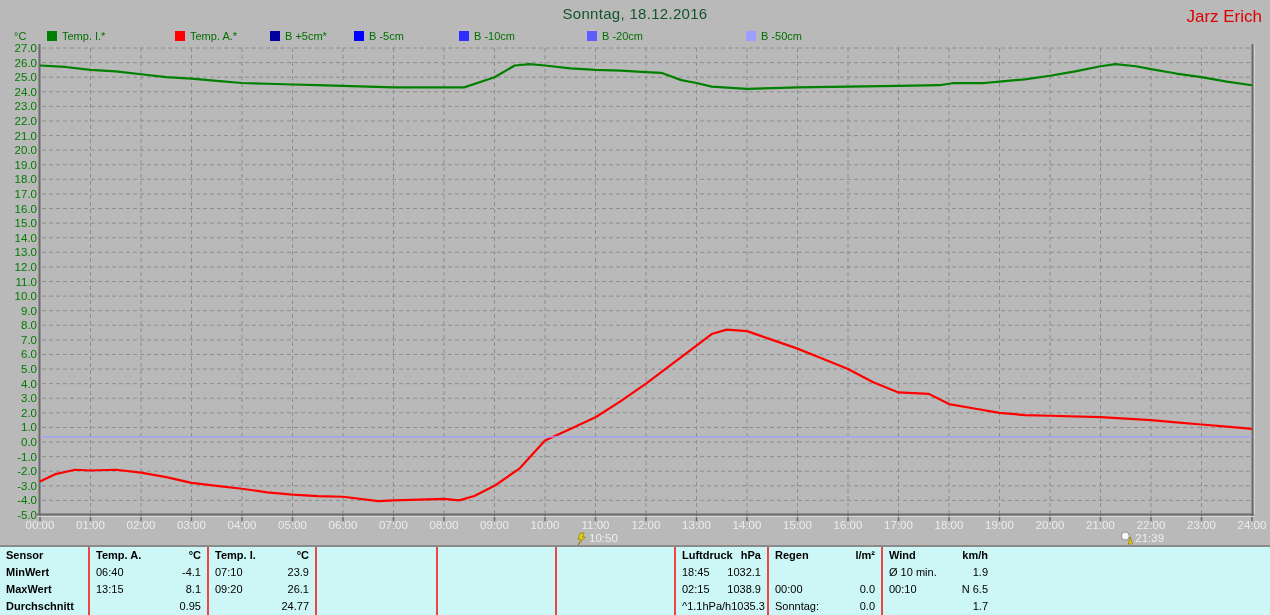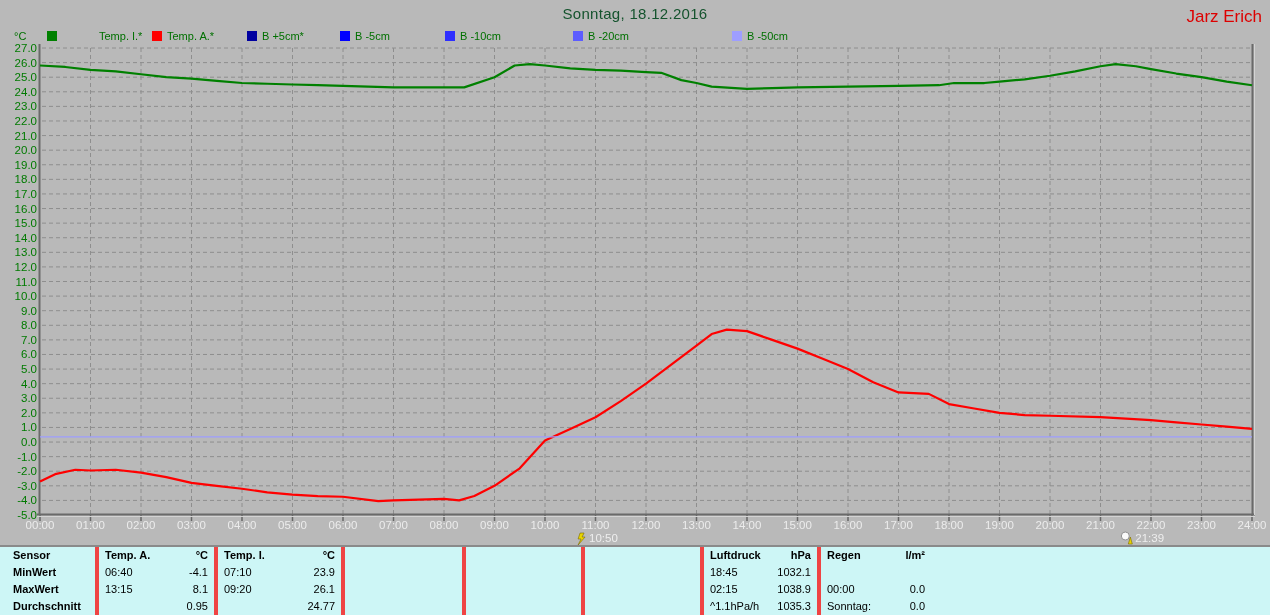--- a/index.html
+++ b/index.html
@@ -21,23 +21,23 @@
     display:flex;align-items:center;
     font-size:11px;color:#007000;white-space:nowrap;
   }
   .unit-label{width:33px;font-size:11px;color:#007000}
   .legend-item{display:flex;align-items:center}
   .swatch{width:10px;height:10px;margin-right:5px;flex:0 0 auto}
   #chart-svg{position:absolute;top:0;left:0}
   .stats-table{
     position:absolute;top:545px;left:0;width:1270px;height:70px;
     background:#cdf6f6;border-top:2px solid #8a8a8a;
-    display:flex;box-sizing:border-box;font-size:11px;color:#000;padding-left:7px;
-  }
-  .t-col{box-sizing:border-box;border-left:4px solid #ef4444;overflow:hidden}
+    display:flex;box-sizing:border-box;font-size:11px;color:#000;
+  }
+  .t-col{box-sizing:border-box;border-left:2px solid #ef4444;overflow:hidden}
   .t-col.first,.t-col.filler{border-left:none}
   .t-row{
     height:17px;line-height:17px;display:flex;
     justify-content:space-between;padding:0 6px;white-space:nowrap;
   }
   .t-row .hdr,.t-row.lbl{font-weight:bold}
 </style>
 </head>
 <body>
 
@@ -193,29 +193,29 @@
     <circle cx="1125.3249999999998" cy="536" r="4" fill="#fafafa" stroke="#909090" stroke-width="1"></circle>
     <polygon points="1128.3249999999998,544 1130.3249999999998,537 1132.3249999999998,544" fill="#e8d500" stroke="#7a6a00" stroke-width="0.6"></polygon>
     <text x="1135.3249999999998" y="542" fill="#eeeeee" font-size="11.5">21:39</text>
   </svg>
 
 <div class="page-title">Sonntag, 18.12.2016</div>
 <div class="user-name">Jarz Erich</div>
 
 <div class="legend-bar">
   <span class="unit-label">°C</span>
-<div class="legend-item" style="width: 105px; gap: 37px;">
+<div class="legend-item" style="width: 128px;">
       <span class="swatch" style="background: rgb(0, 128, 0);"></span>
       <span>Temp. I.*</span>
     </div>
     <div class="legend-item" style="width: 95px;">
       <span class="swatch" style="background: rgb(255, 0, 0);"></span>
       <span>Temp. A.*</span>
     </div>
-    <div class="legend-item" style="width: 93px;">
+    <div class="legend-item" style="width: 84px;">
       <span class="swatch" style="background: rgb(0, 0, 160);"></span>
       <span>B +5cm*</span>
     </div>
     <div class="legend-item" style="width: 105px;">
       <span class="swatch" style="background: rgb(0, 0, 255);"></span>
       <span>B -5cm</span>
     </div>
     <div class="legend-item" style="width: 100px;">
       <span class="swatch" style="background: rgb(46, 46, 255);"></span>
       <span>B -10cm</span>
@@ -248,21 +248,21 @@
       </div>
       <div class="t-row">
         <span>13:15</span>
         <span>8.1</span>
       </div>
       <div class="t-row">
         <span></span>
         <span>0.95</span>
       </div>
     </div>
-    <div class="t-col " style="width: 127px; text-align: center;">
+    <div class="t-col " style="width: 108px; text-align: center;">
       <div class="t-row">
         <span class="hdr">Temp. I.</span>
         <span class="hdr">°C</span>
       </div>
       <div class="t-row">
         <span>07:10</span>
         <span>23.9</span>
       </div>
       <div class="t-row">
         <span>09:20</span>
@@ -320,21 +320,21 @@
       </div>
       <div class="t-row">
         <span></span>
         <span></span>
       </div>
       <div class="t-row">
         <span></span>
         <span></span>
       </div>
     </div>
-    <div class="t-col " style="width: 117px;">
+    <div class="t-col " style="width: 93px;">
       <div class="t-row">
         <span class="hdr">Luftdruck</span>
         <span class="hdr">hPa</span>
       </div>
       <div class="t-row">
         <span>18:45</span>
         <span>1032.1</span>
       </div>
       <div class="t-row">
         <span>02:15</span>
@@ -356,14 +356,32 @@
       </div>
       <div class="t-row">
         <span>00:00</span>
         <span>0.0</span>
       </div>
       <div class="t-row">
         <span>Sonntag:</span>
         <span>0.0</span>
       </div>
     </div>
+    <div class="t-col " style="width: 113px;">
+      <div class="t-row">
+        <span class="hdr">Wind</span>
+        <span class="hdr">km/h</span>
+      </div>
+      <div class="t-row">
+        <span>Ø 10 min.</span>
+        <span>1.9</span>
+      </div>
+      <div class="t-row">
+        <span>00:10</span>
+        <span>N 6.5</span>
+      </div>
+      <div class="t-row">
+        <span></span>
+        <span>1.7</span>
+      </div>
+    </div>
     <div class="t-col filler" style="width: 247px;"></div>
   </div>
 
 </body></html>

